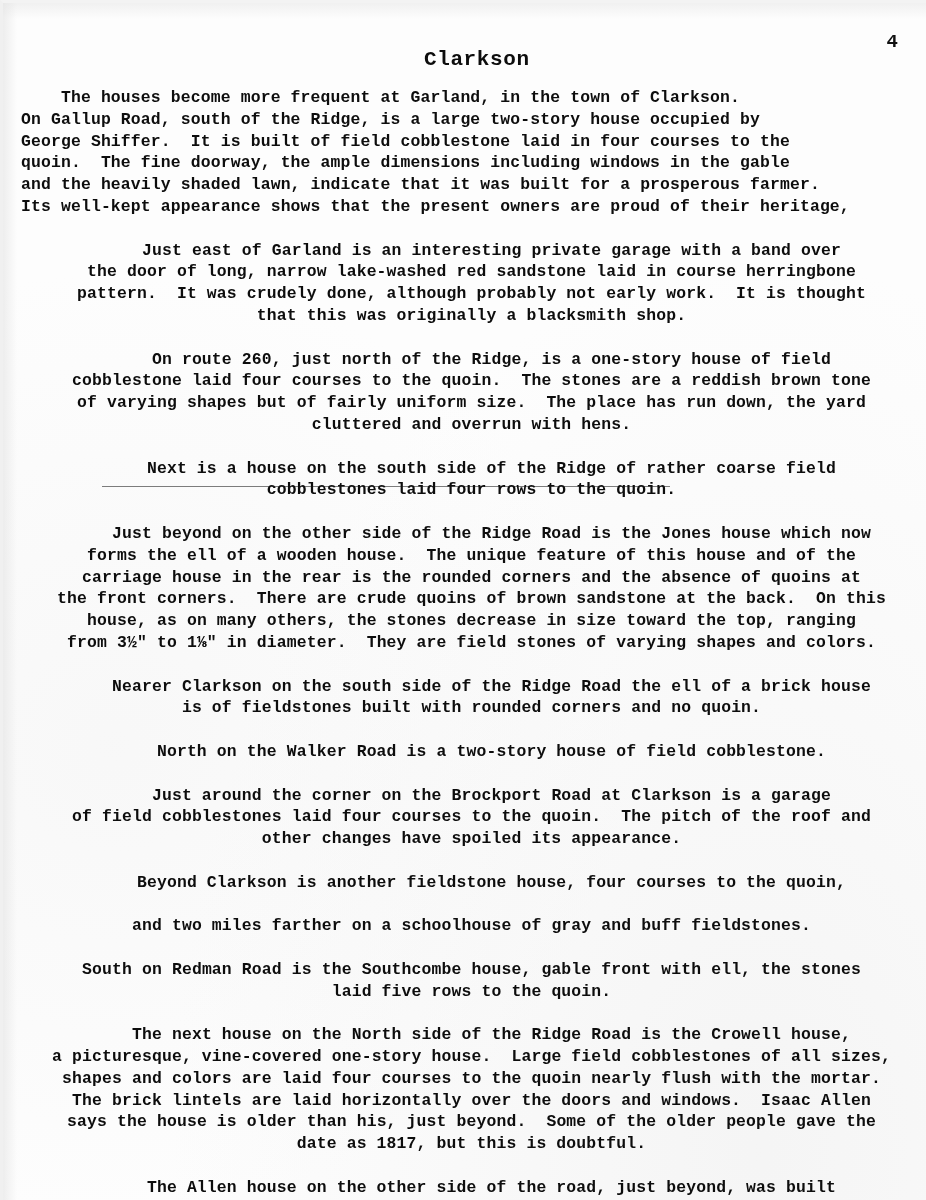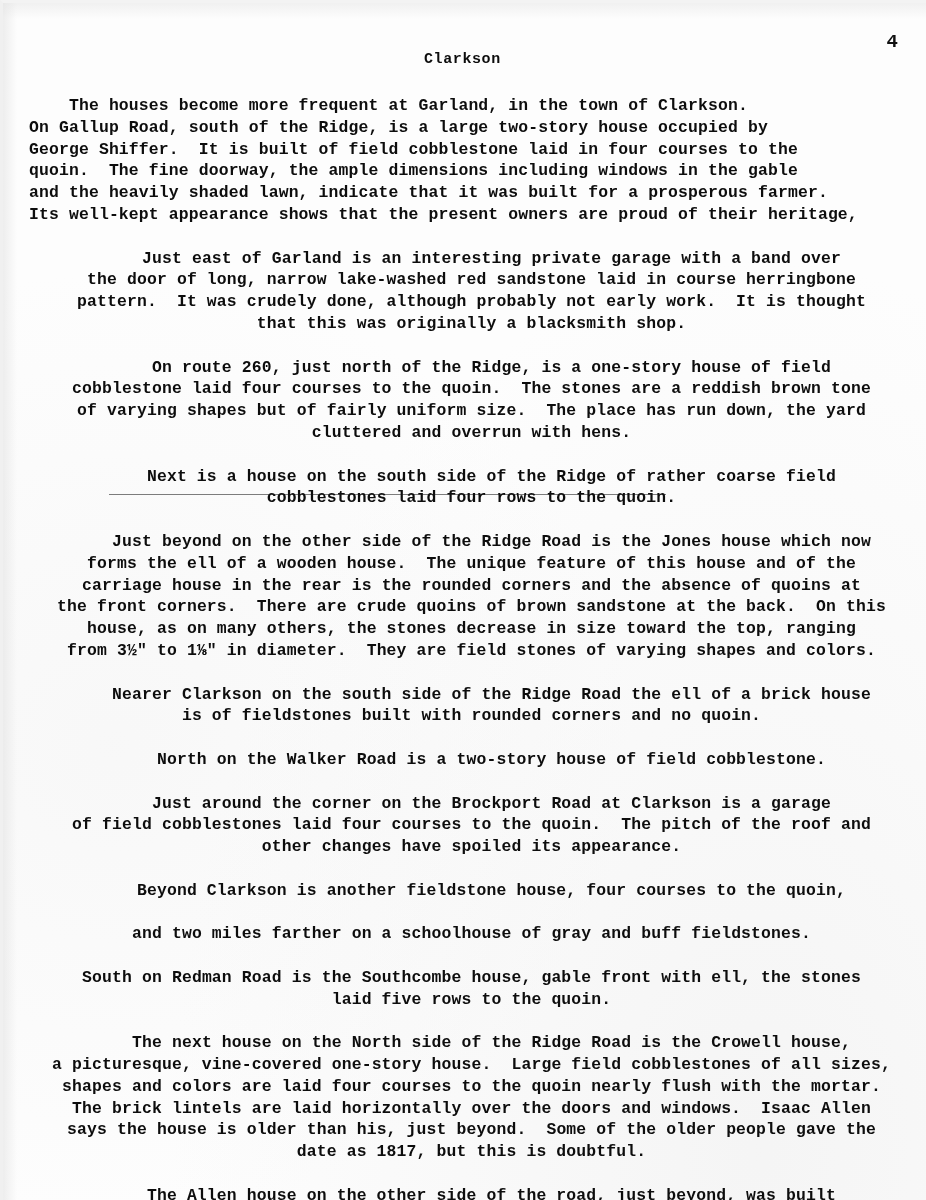--- a/index.html
+++ b/index.html
@@ -47,32 +47,32 @@
     font-weight: 700;
     font-size: 19px;
     color: #111111;
   }
   .heading {
     position: absolute;
     top: 46px;
     left: 421px;
     font-family: "Liberation Mono", "DejaVu Sans Mono", monospace;
     font-weight: 700;
-    font-size: 15px;
+    font-size: 21px;
     letter-spacing: 0.6px;
     color: #0d0d0d;
   }
   .body-block {
     position: absolute;
     top: 84px;
     left: 18px;
     right: 4px;
   }
   .para {
-    margin: 8px;
+    margin: 0;
   }
   .para + .para {
     margin-top: 21.8px;
     text-align: center;
   }
   .line {
     display: block;
     white-space: pre;
   }
   

